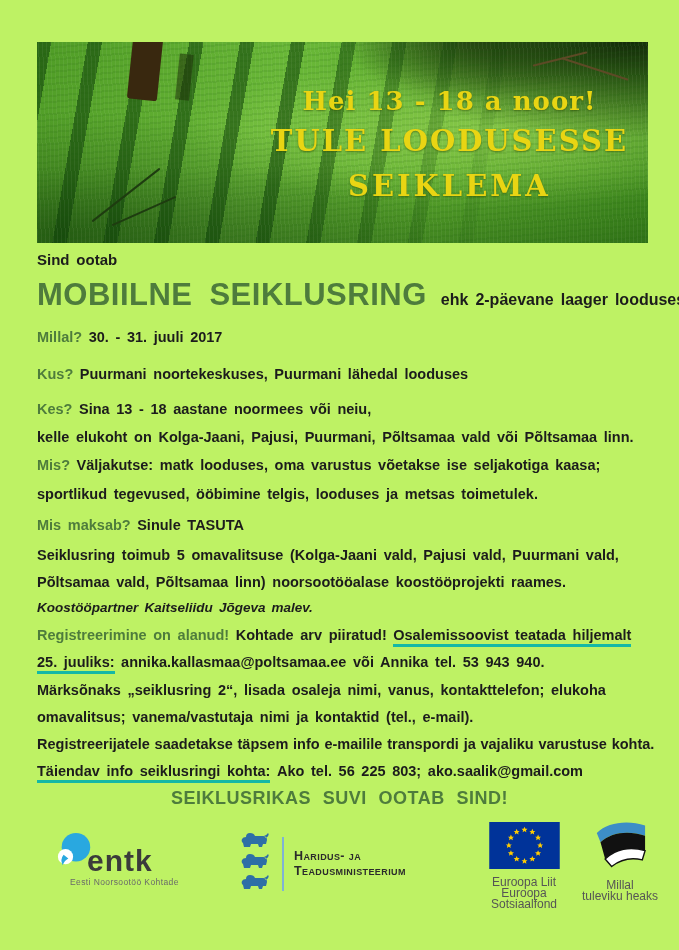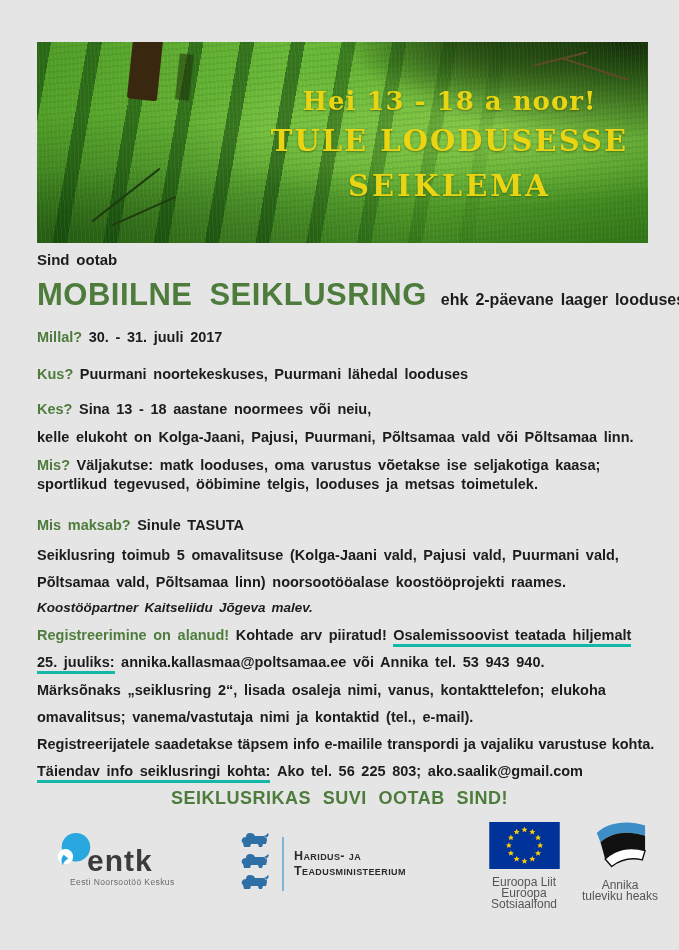--- a/index.html
+++ b/index.html
@@ -1,16 +1,16 @@
 <!DOCTYPE html>
 <html><head>
 <meta charset="utf-8">
 <style>
   html,body{margin:0;padding:0;background:#ffffff;}
-  .page{position:relative;width:679px;height:950px;background:#e5e5e5;overflow:hidden;
+  .page{position:relative;width:679px;height:950px;background:#bef264;overflow:hidden;
         font-family:"Liberation Sans",sans-serif;color:#1c1c1c;}
 
   
   .photo{position:absolute;left:37px;top:42px;width:611px;height:201px;overflow:hidden;
     background:
       radial-gradient(ellipse at 97% 0%, rgba(14,34,6,.92) 0%, rgba(14,34,6,0) 34%),
       radial-gradient(ellipse at 72% -4%, rgba(25,50,10,.7) 0%, rgba(25,50,10,0) 22%),
       radial-gradient(ellipse at 75% 45%, rgba(196,242,112,.42) 0%, rgba(196,242,112,0) 48%),
       radial-gradient(ellipse at 4% 96%, rgba(16,60,8,.55) 0%, rgba(16,60,8,0) 45%),
       linear-gradient(to bottom, rgba(20,70,10,0) 62%, rgba(20,70,10,.38) 100%),
@@ -101,21 +101,21 @@
   </div>
 
   <div class="line" style="top:401px">
     <span class="lbl">Kes?</span><span>Sina 13 - 18 aastane noormees või neiu,</span>
   </div>
   <div class="line" style="top:429px">kelle elukoht on Kolga-Jaani, Pajusi, Puurmani, Põltsamaa vald või Põltsamaa linn.</div>
 
   <div class="line" style="top:457px">
     <span class="lbl">Mis?</span><span>Väljakutse: matk looduses, oma varustus võetakse ise seljakotiga kaasa;</span>
   </div>
-  <div class="line" style="top:476px">sportlikud tegevused, ööbimine telgis, looduses ja metsas toimetulek.</div>
+  <div class="line" style="top:486px">sportlikud tegevused, ööbimine telgis, looduses ja metsas toimetulek.</div>
 
   <div class="line" style="top:517px">
     <span class="lbl">Mis maksab?</span><span>Sinule TASUTA</span>
   </div>
 
   <div class="line" style="top:547px">Seiklusring toimub 5 omavalitsuse (Kolga-Jaani vald, Pajusi vald, Puurmani vald,</div>
   <div class="line" style="top:574px">Põltsamaa vald, Põltsamaa linn) noorsootööalase koostööprojekti raames.</div>
   <div class="line italic" style="top:600px">Koostööpartner Kaitseliidu Jõgeva malev.</div>
 
   <div class="line" style="top:627px">
@@ -137,21 +137,21 @@
     <div class="entk-row">
       <span>
         <svg width="38" height="40" viewBox="0 0 40 40">
           <circle cx="21" cy="17" r="15" fill="#29a8e0"></circle>
           <circle cx="10" cy="27" r="8" fill="#ffffff"></circle>
           <path d="M8 25 Q4 30 7 36 Q9 31 13 29 Z" fill="#29a8e0"></path>
         </svg>
       </span>
       <span class="entk-word">entk</span>
     </div>
-    <div class="entk-cap">Eesti Noorsootöö Keskus</div>
+    <div class="entk-cap">Eesti Noorsootöö Kohtade</div>
   </div>
 
   <div class="footer-item ministry">
     <span>
       <svg width="30" height="62" viewBox="0 0 30 62">
         <defs>
           <path id="lion-shape" fill="#2e6fa6" d="M4 16 L3 12 Q1 11 2 8 Q3 6 6 6 Q6 2 10 2 Q14 2 15 5 L23 5 Q27 5 27 9 L26 13 L23 13 L22 16 L19 16 L18 13 L11 13 L10 16 Z M26 7 Q30 4 28 2 Q27 4 24 5 Z"></path>
         </defs>
         <use href="#lion-shape" transform="translate(0,0)"></use>
         <use href="#lion-shape" transform="translate(0,21)"></use>
@@ -194,18 +194,18 @@
 
   <div class="footer-item eesti">
     <span>
       <svg width="62" height="52" viewBox="0 0 66 56">
         <path d="M8 14 C20 2 42 0 60 6 L60 17 C42 11 24 13 12 24 Z" fill="#3d8ec6"></path>
         <path d="M12 24 C24 13 42 11 60 17 L60 33 C44 28 28 31 17 42 Z" fill="#111111"></path>
         <path d="M17 42 C28 31 44 28 60 33 L57 43 C45 40 33 43 24 50 Z" fill="#ffffff" stroke="#111111" stroke-width="1.5"></path>
       </svg>
     </span>
     <div class="flag-cap">
-      <div>Annika</div>
+      <div>Millal</div>
       <div>tuleviku heaks</div>
     </div>
   </div>
 
 </div>
 
 </body></html>

